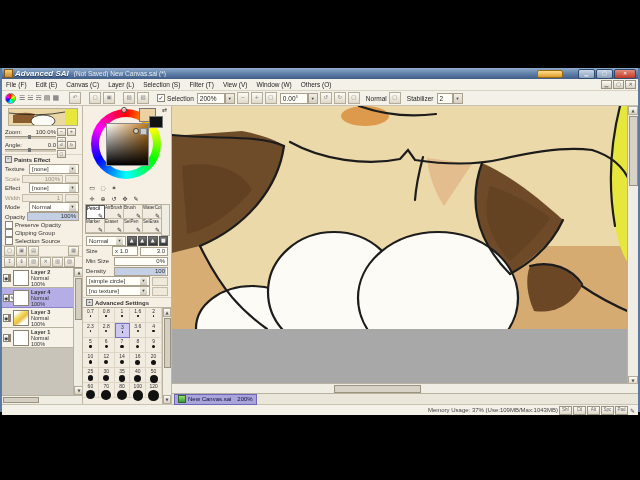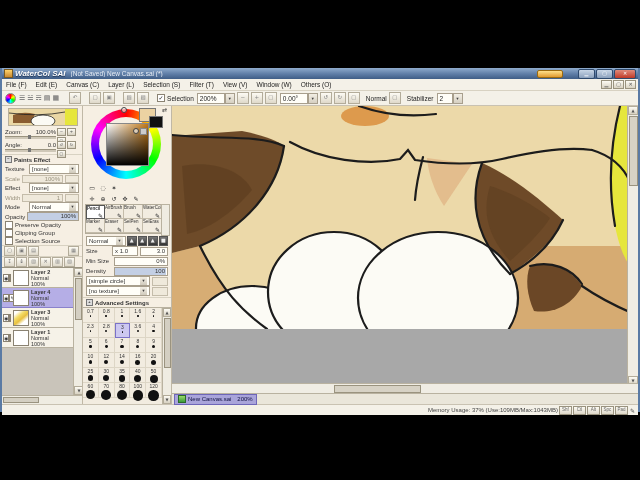--- a/index.html
+++ b/index.html
@@ -144,21 +144,21 @@
   .penbadge{font-size:6px;margin-left:2px;color:#555;font-family:"DejaVu Sans",sans-serif;}
 </style>
 </head>
 <body>
 
 <div class="stage">
 <div class="window">
 
   <div class="titlebar">
     <span class="appicon"></span>
-    <span class="apptitle">WaterCol SAI</span>
+    <span class="apptitle">Advanced SAI</span>
     <span class="doctitle">(Not Saved) New Canvas.sai (*)</span>
     <span class="tb-badge"></span>
     <span class="winbtn">▁</span>
     <span class="winbtn">▢</span>
     <span class="winbtn close">✕</span>
   </div>
 
   <div class="menubar">
     <span id="menu-items" style="display:flex">
           <span class="menuitem">File (F)</span>

